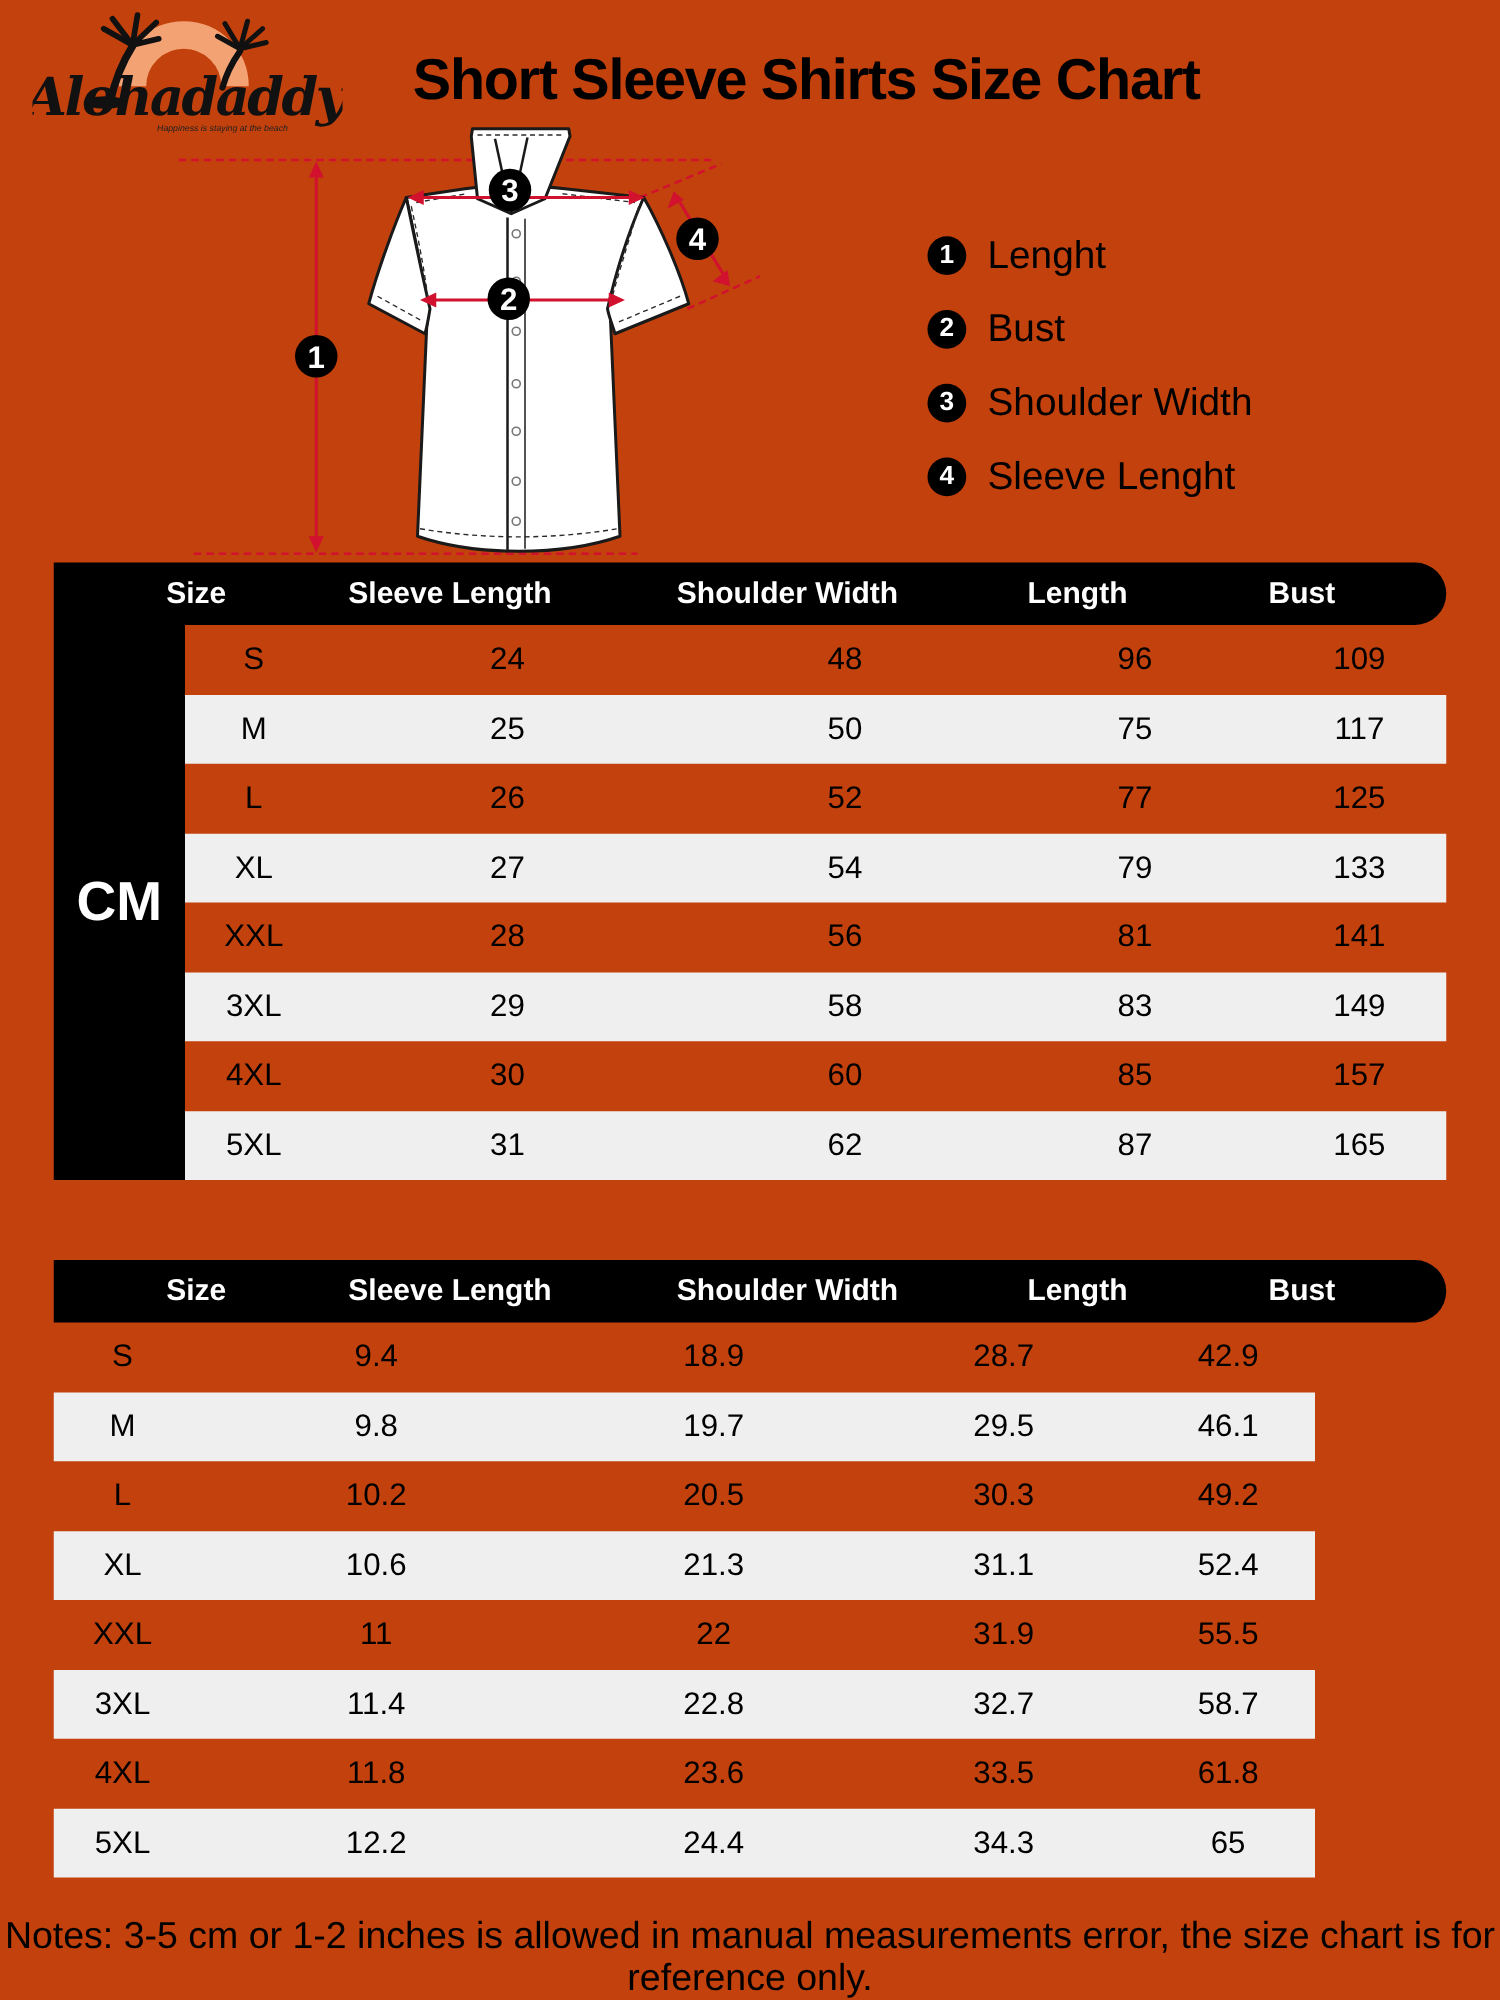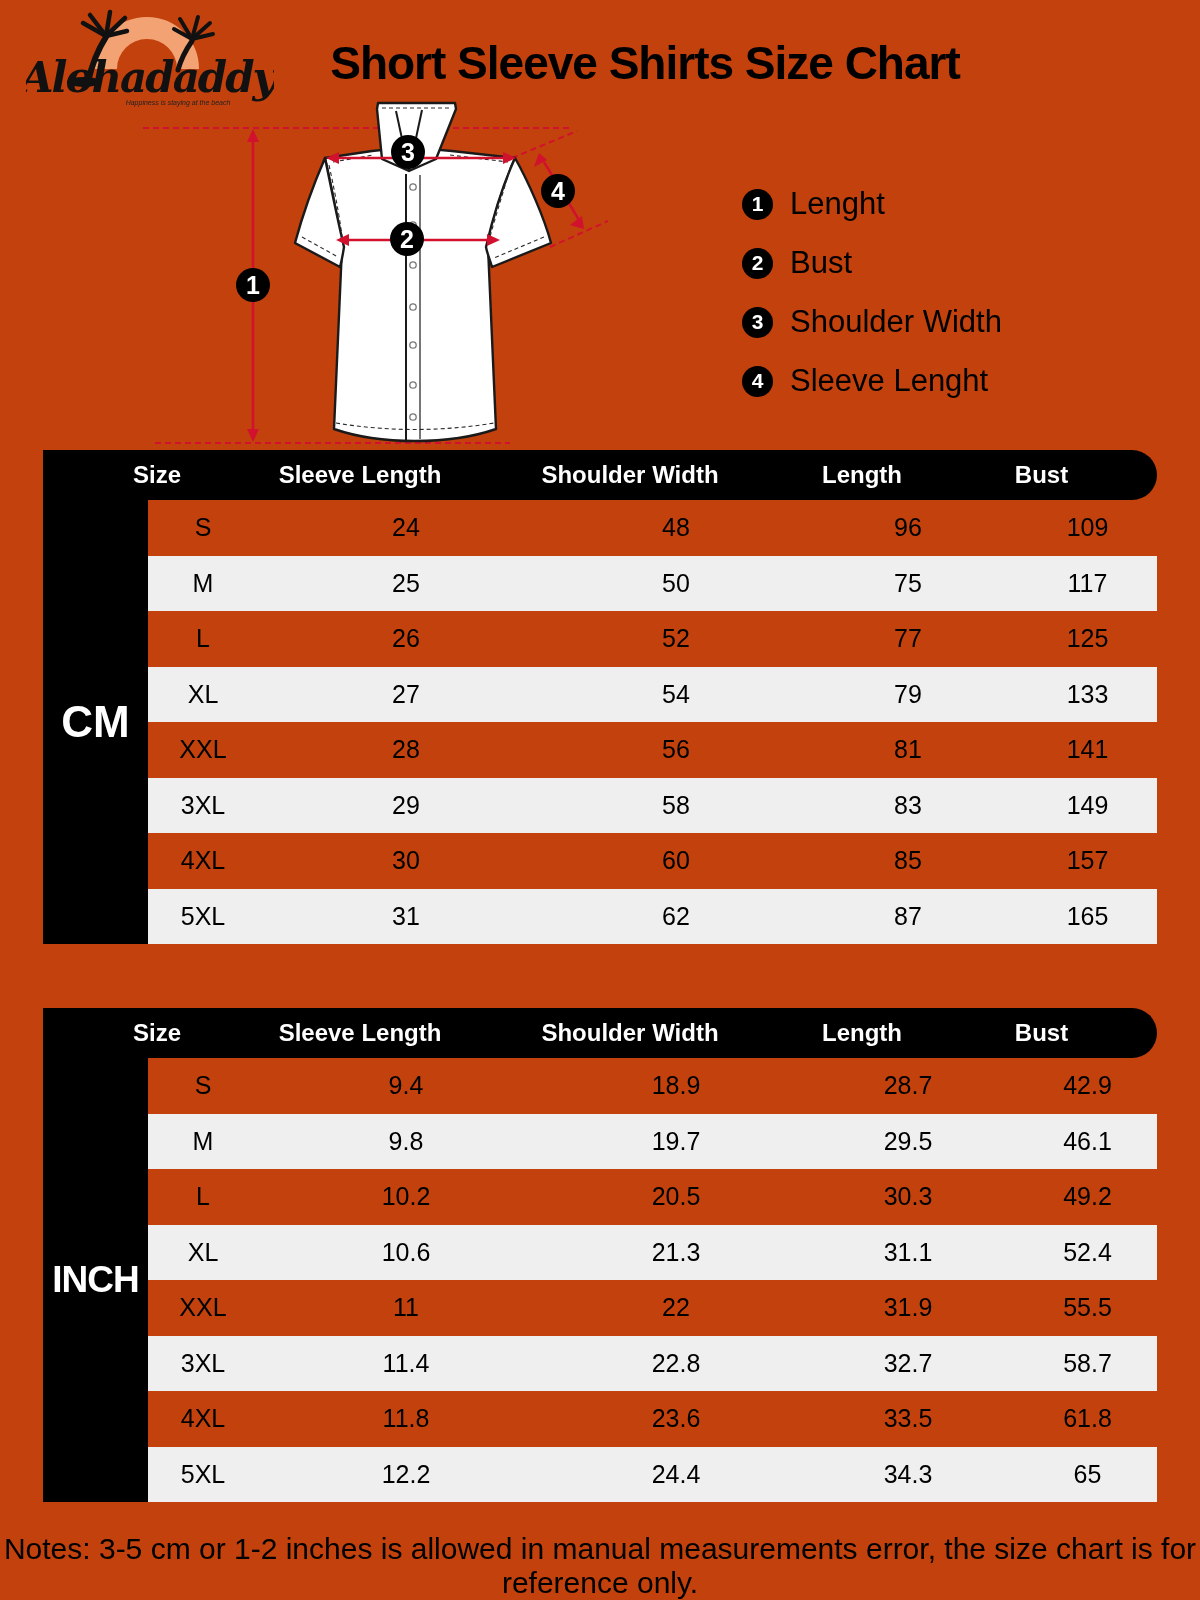--- a/index.html
+++ b/index.html
@@ -246,21 +246,20 @@
 
   <div class="size-table inch">
     <div class="thead">
       <span class="th">Size</span>
       <span class="th">Sleeve Length</span>
       <span class="th">Shoulder Width</span>
       <span class="th">Length</span>
       <span class="th">Bust</span>
     </div>
     <div class="tbody">
-      <div class="unit-band">INCH</div>
       <div class="rows">
           <div class="trow">
             <div class="tcell">S</div>
             <div class="tcell">9.4</div>
             <div class="tcell">18.9</div>
             <div class="tcell">28.7</div>
             <div class="tcell">42.9</div>
           </div>
           <div class="trow">
             <div class="tcell">M</div>

